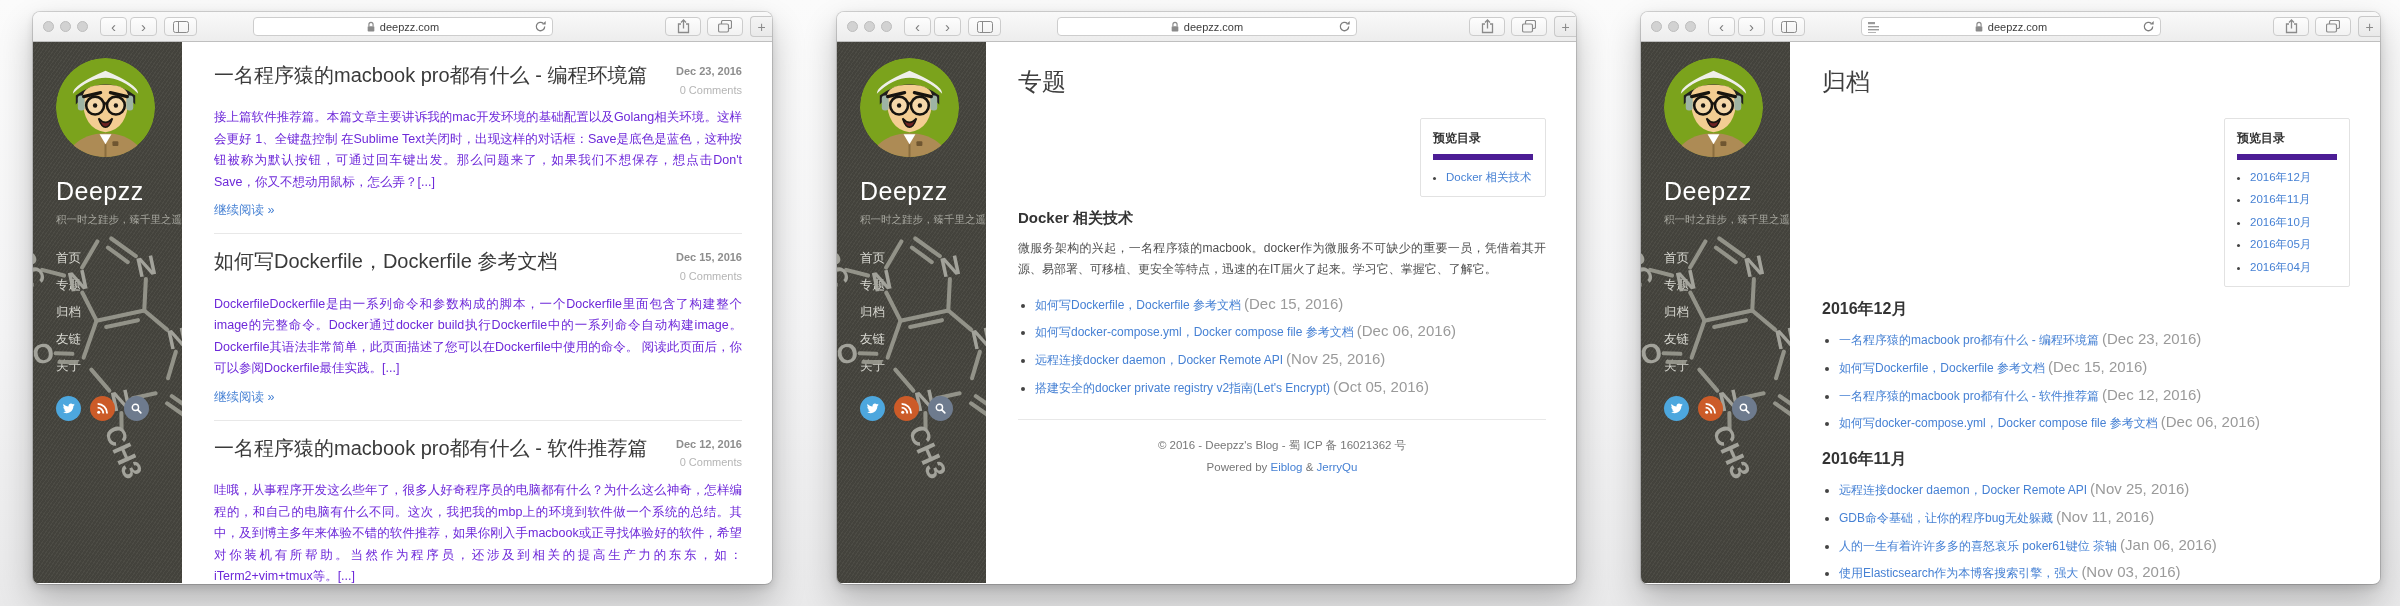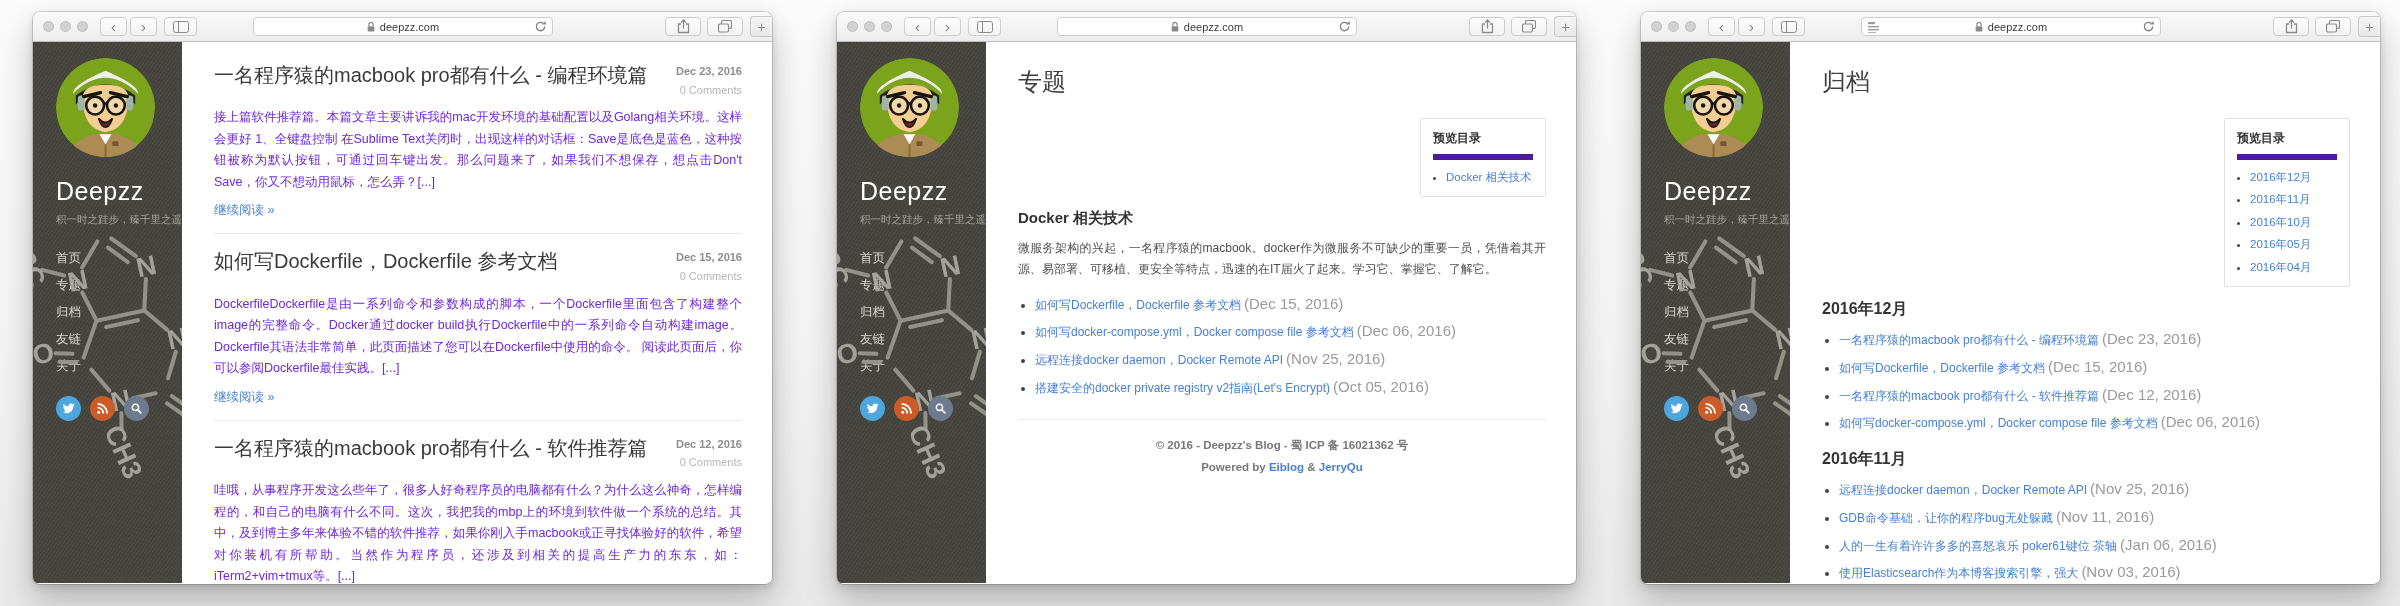--- a/index.html
+++ b/index.html
@@ -107,21 +107,21 @@
     border-bottom:6px solid #4c1d95;margin-bottom:6px;}
   .toc-list{list-style:disc;padding-left:13px;}
   .toc-list li{font-size:11.5px;line-height:1.95;color:#444;}
   .para{font-size:12px;line-height:1.72;color:#4f4f4f;text-align:justify;margin-bottom:10px;}
   .sec-h{font-size:15px;font-weight:bold;color:#333;margin:16px 0 10px;clear:right;}
   .month-h{font-size:16px;font-weight:bold;color:#333;margin:13px 0 5px;clear:right;}
   .post-list{list-style:disc;padding-left:17px;}
   .post-list li{font-size:12px;line-height:1.85;color:#444;}
   .post-list .pdate{color:#9a9a9a;font-size:15px;margin-left:3px;}
   .site-footer{clear:both;border-top:1px solid #e8e8e8;margin-top:18px;padding:15px 0 0;
-    text-align:center;font-size:11.5px;color:#777;line-height:1.9;font-weight:bold;}
+    text-align:center;font-size:11.5px;color:#777;line-height:1.9;}
 
   svg{display:block;}
   button{font-family:inherit;}
 </style>
 </head>
 <body>
 
 <section class="window" id="w1">
   <div class="toolbar">
     <div class="traffic">

